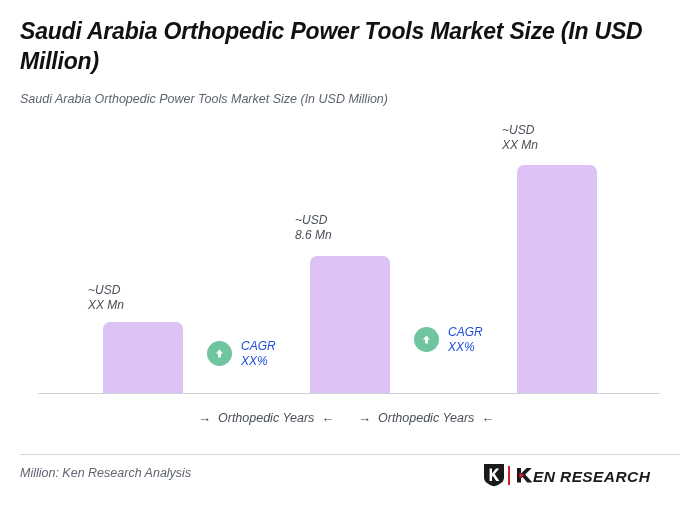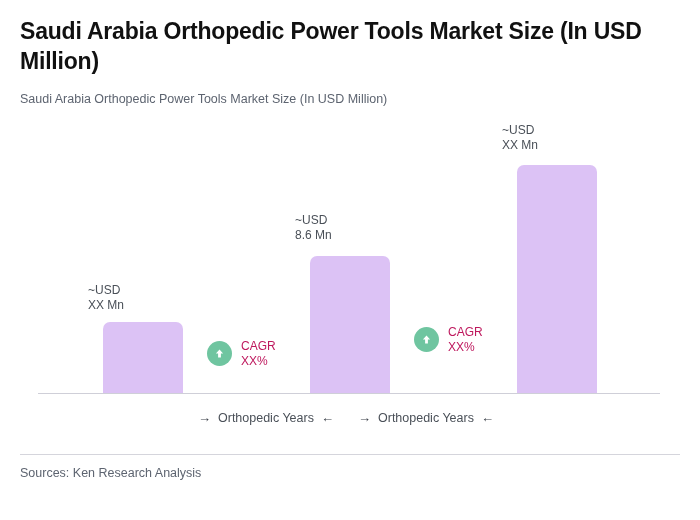--- a/index.html
+++ b/index.html
@@ -14,20 +14,21 @@
     color: #1a1a1a;
     overflow: hidden;
     position: relative;
   }
   .page {
     position: relative;
     width: 700px;
     height: 520px;
     background: #ffffff;
     box-sizing: border-box;
+    font-style: italic;
   }
 
   
   .header {
     position: absolute;
     left: 20px;
     top: 16px;
     width: 660px;
   }
   .chart-title {
@@ -103,21 +104,21 @@
     display: flex;
     align-items: center;
     justify-content: center;
     flex: 0 0 auto;
   }
   .cagr-circle svg { display: block; }
   .cagr-text {
     margin-left: 9px;
     font-size: 12px;
     line-height: 14.5px;
-    color: #be185d;
+    color: #1d4ed8;
   }
   .cagr-text span { display: block; }
 
   
   .period {
     position: absolute;
     top: 410px;
     font-size: 12.5px;
     color: #4a5058;
     display: flex;
@@ -227,16 +228,30 @@
     </div>
     <div class="period period-fcst">
       <span class="arrow-glyph">→</span>
       <span>Orthopedic Years</span>
       <span class="arrow-glyph">←</span>
     </div>
 
   </div>
 
   <div class="footer-rule"></div>
-  <div class="sources">Sources: Ken Research Analysis</div>
-
+  <div class="sources">Million: Ken Research Analysis</div>
+
+  <div class="logo">
+    <svg class="logo-mark" width="22" height="24" viewBox="0 0 22 24" aria-hidden="true">
+      <path d="M1 1 H21 V14.5 C21 19 16.5 22 11 23.2 C5.5 22 1 19 1 14.5 Z" fill="#1a1a1a"></path>
+      <path d="M6.6 5.6 H9.0 V10.4 L13.1 5.6 H16.2 L11.6 11.0 L16.4 18.0 H13.2 L9.9 13.0 L9.0 14.1 V18.0 H6.6 Z" fill="#ffffff"></path>
+    </svg>
+    <div class="logo-sep"></div>
+    <svg class="logo-word" width="172" height="20" viewBox="0 0 172 20" aria-hidden="true">
+      <path d="M3 3 H7 V8.4 L12.6 3 H17.8 L11.2 9.4 L18.4 17.5 H13.2 L8.6 12.0 L7 13.5 V17.5 H3 Z" fill="#1a1a1a"></path>
+      <path d="M5.4 7.4 L10.4 10.3 L5.4 13.2 Z" fill="#d12027"></path>
+      <g fill="#1a1a1a" font-family="Liberation Sans, sans-serif" font-size="15.5" font-weight="bold" letter-spacing="0.4">
+        <text x="19" y="16.6">EN RESEARCH</text>
+      </g>
+    </svg>
+  </div>
 
 </div>
 
 </body></html>

